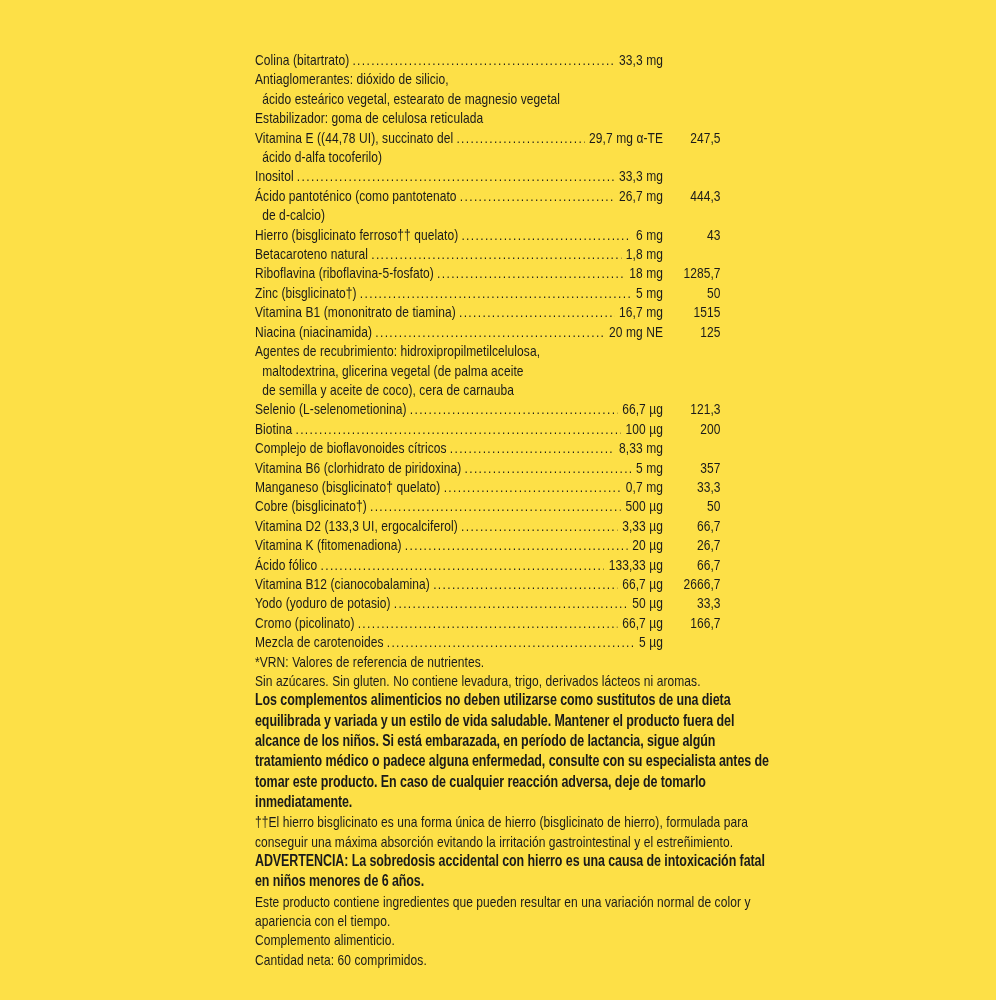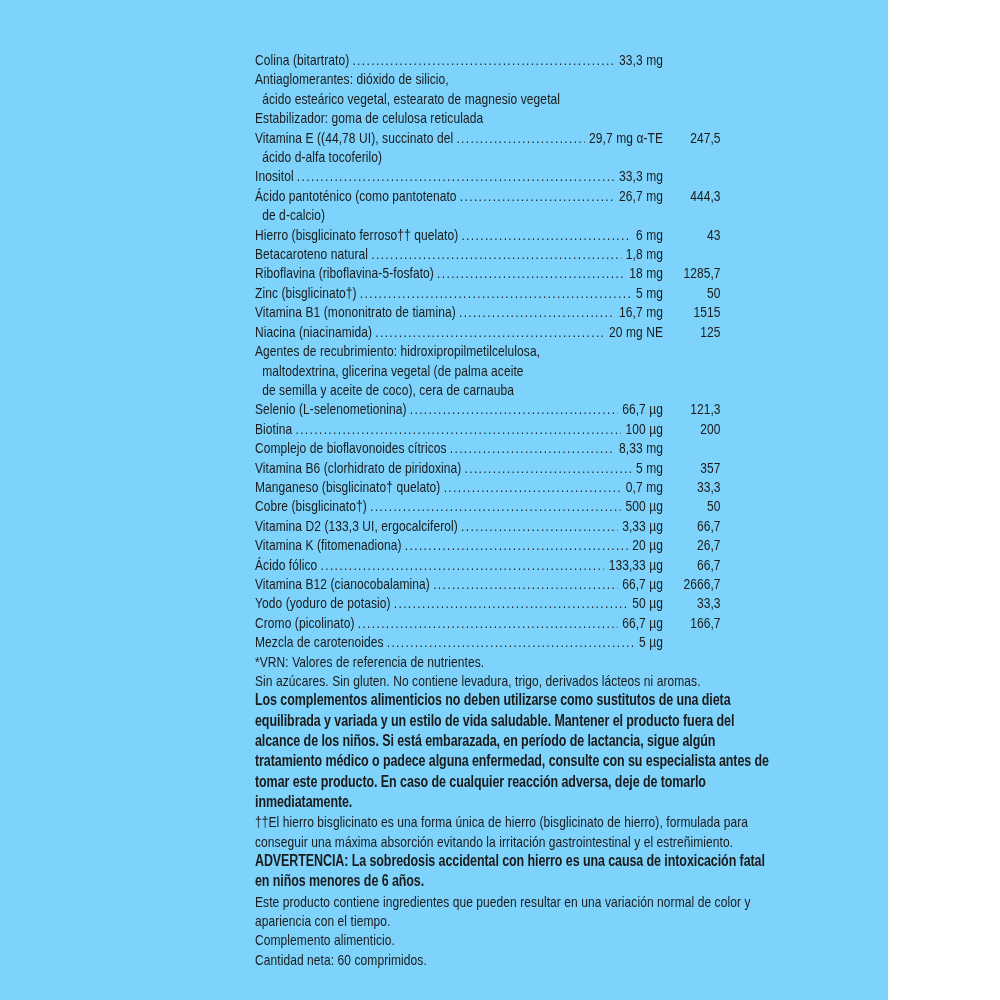--- a/index.html
+++ b/index.html
@@ -5,22 +5,22 @@
   * { margin: 0; padding: 0; box-sizing: border-box; }
   html, body {
     width: 1000px; height: 1000px;
     background: #ffffff;
     font-family: "Liberation Sans", sans-serif;
     color: #1a1a1a;
     overflow: hidden;
   }
   .page {
     position: relative;
-    width: 888px; height: 1000px;
-    background: #7dd3fc;
+    width: 996px; height: 1000px;
+    background: #fde047;
   }
   .content {
     position: absolute;
     left: 255px; top: 50px;
     width: 645px;
     transform: scaleX(0.80);
     transform-origin: top left;
     font-size: 15px;
     line-height: 19.4px;
     letter-spacing: 0.1px;

